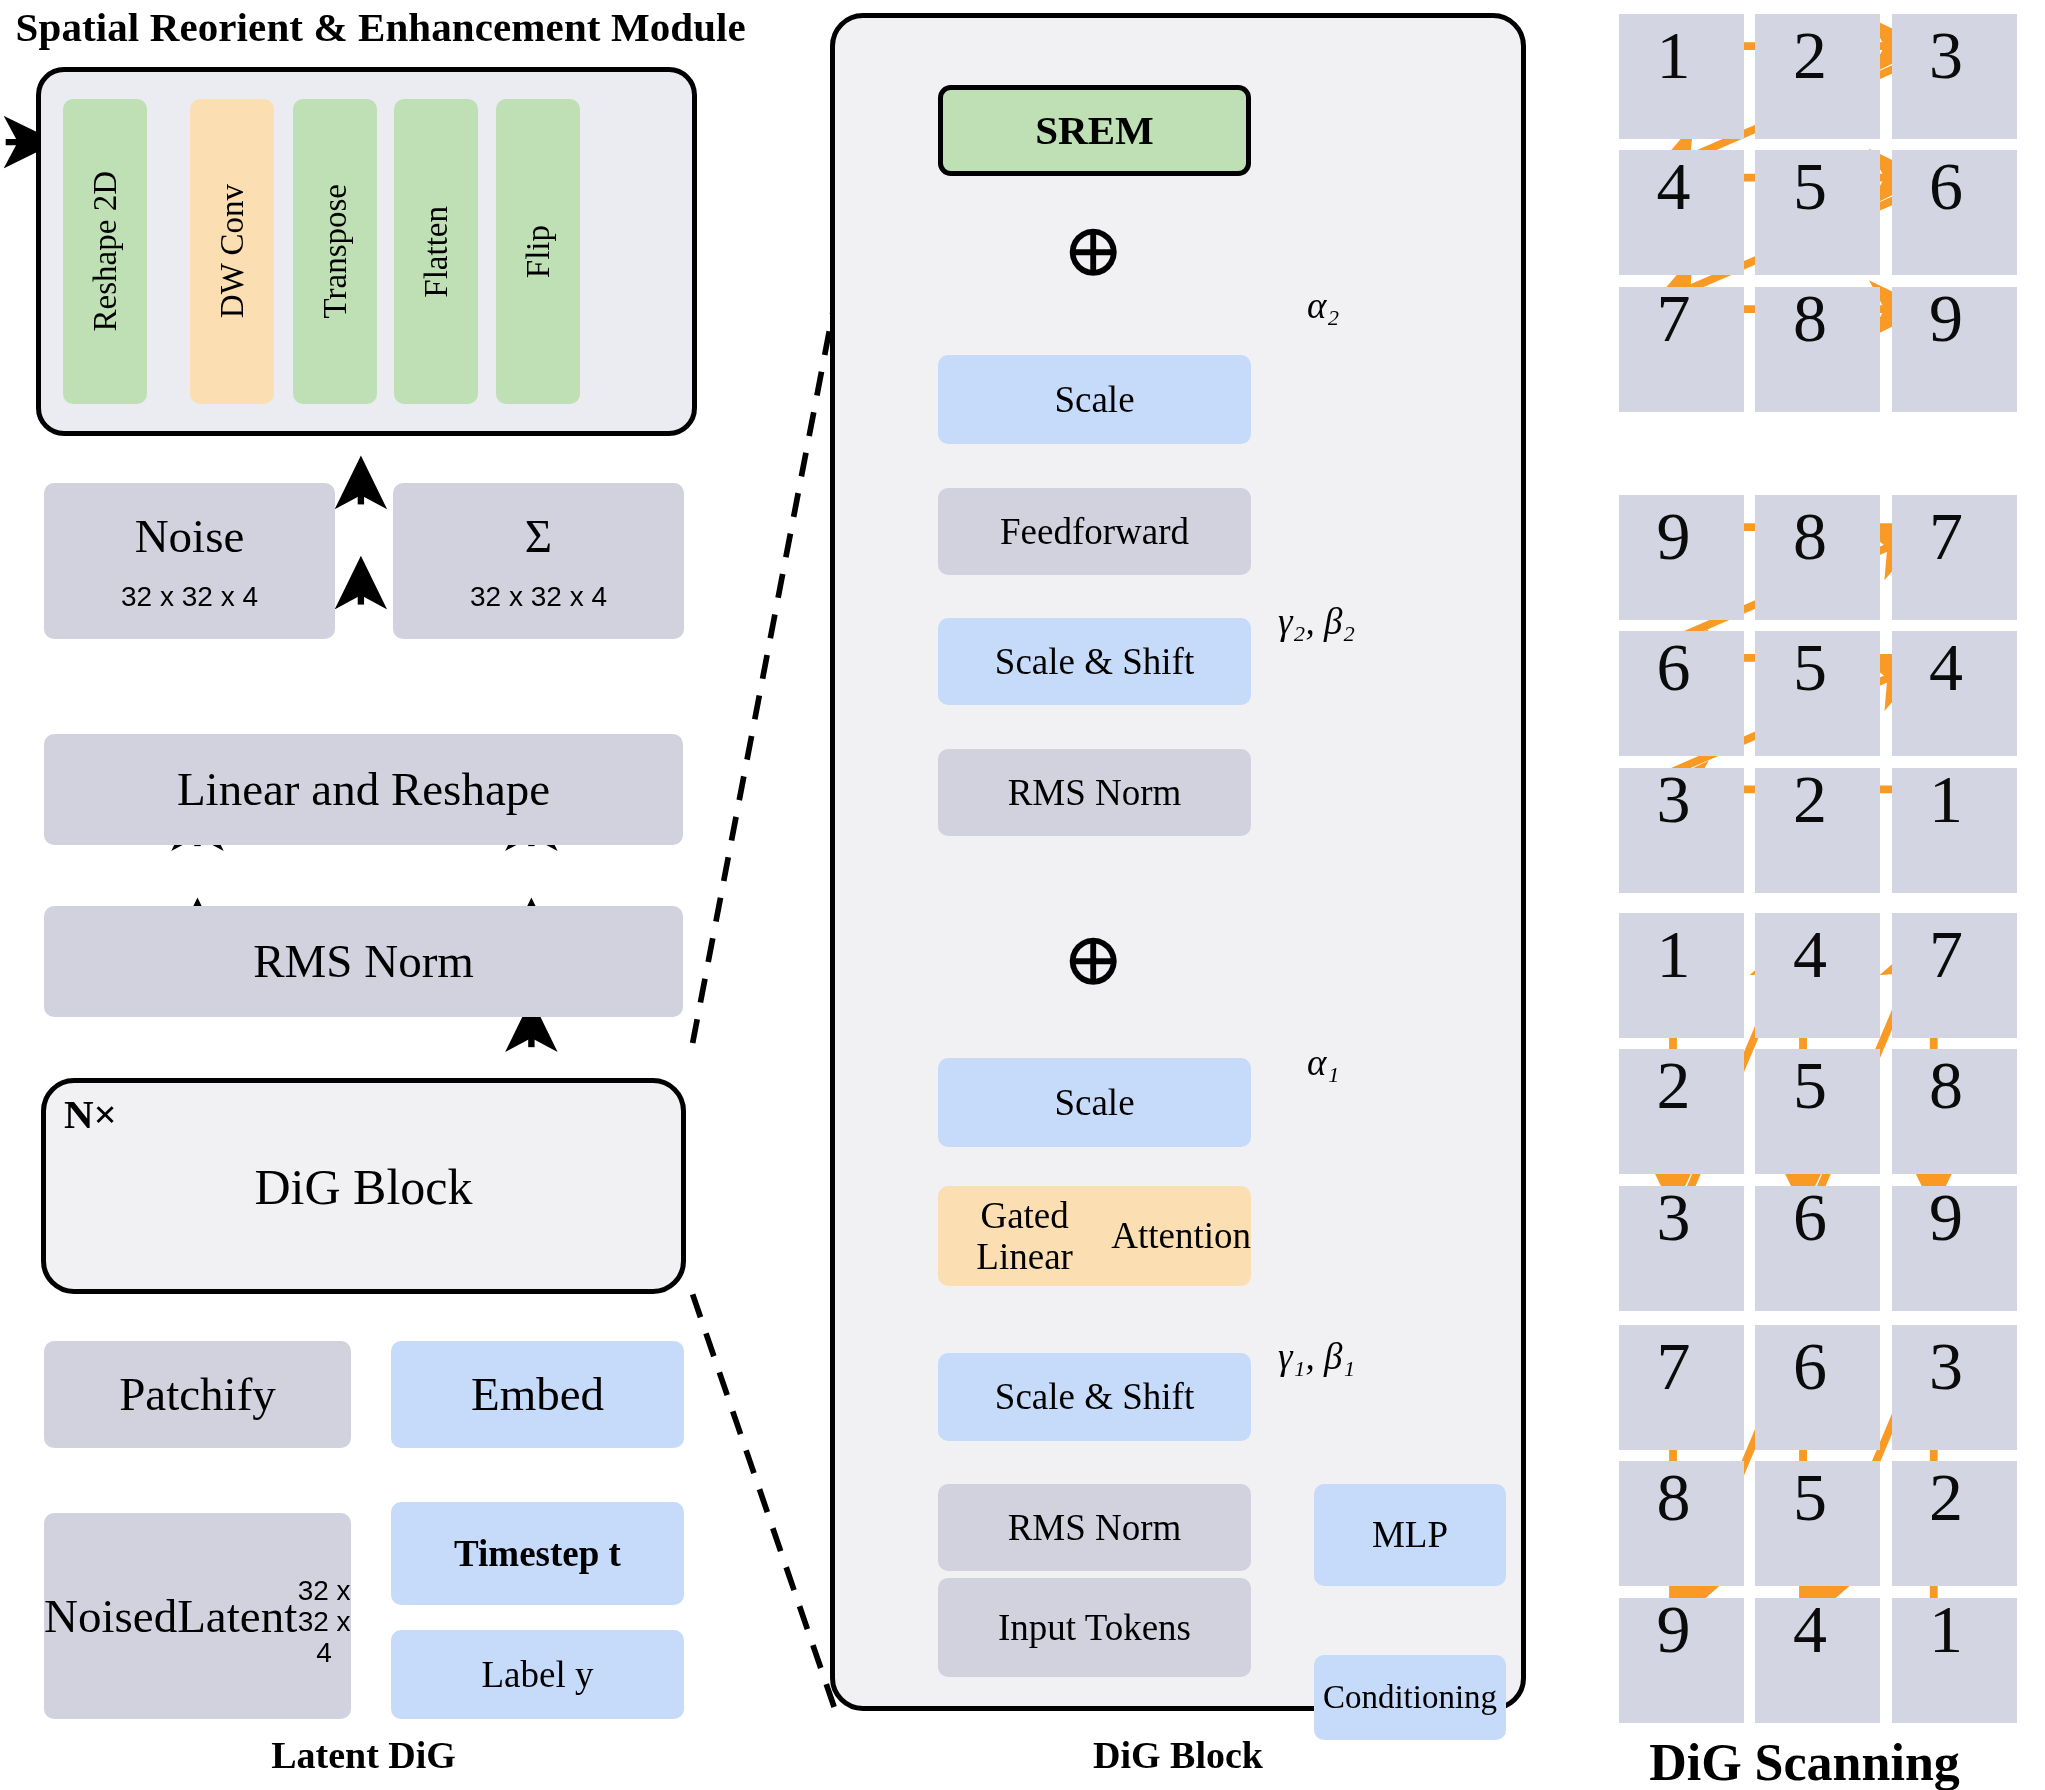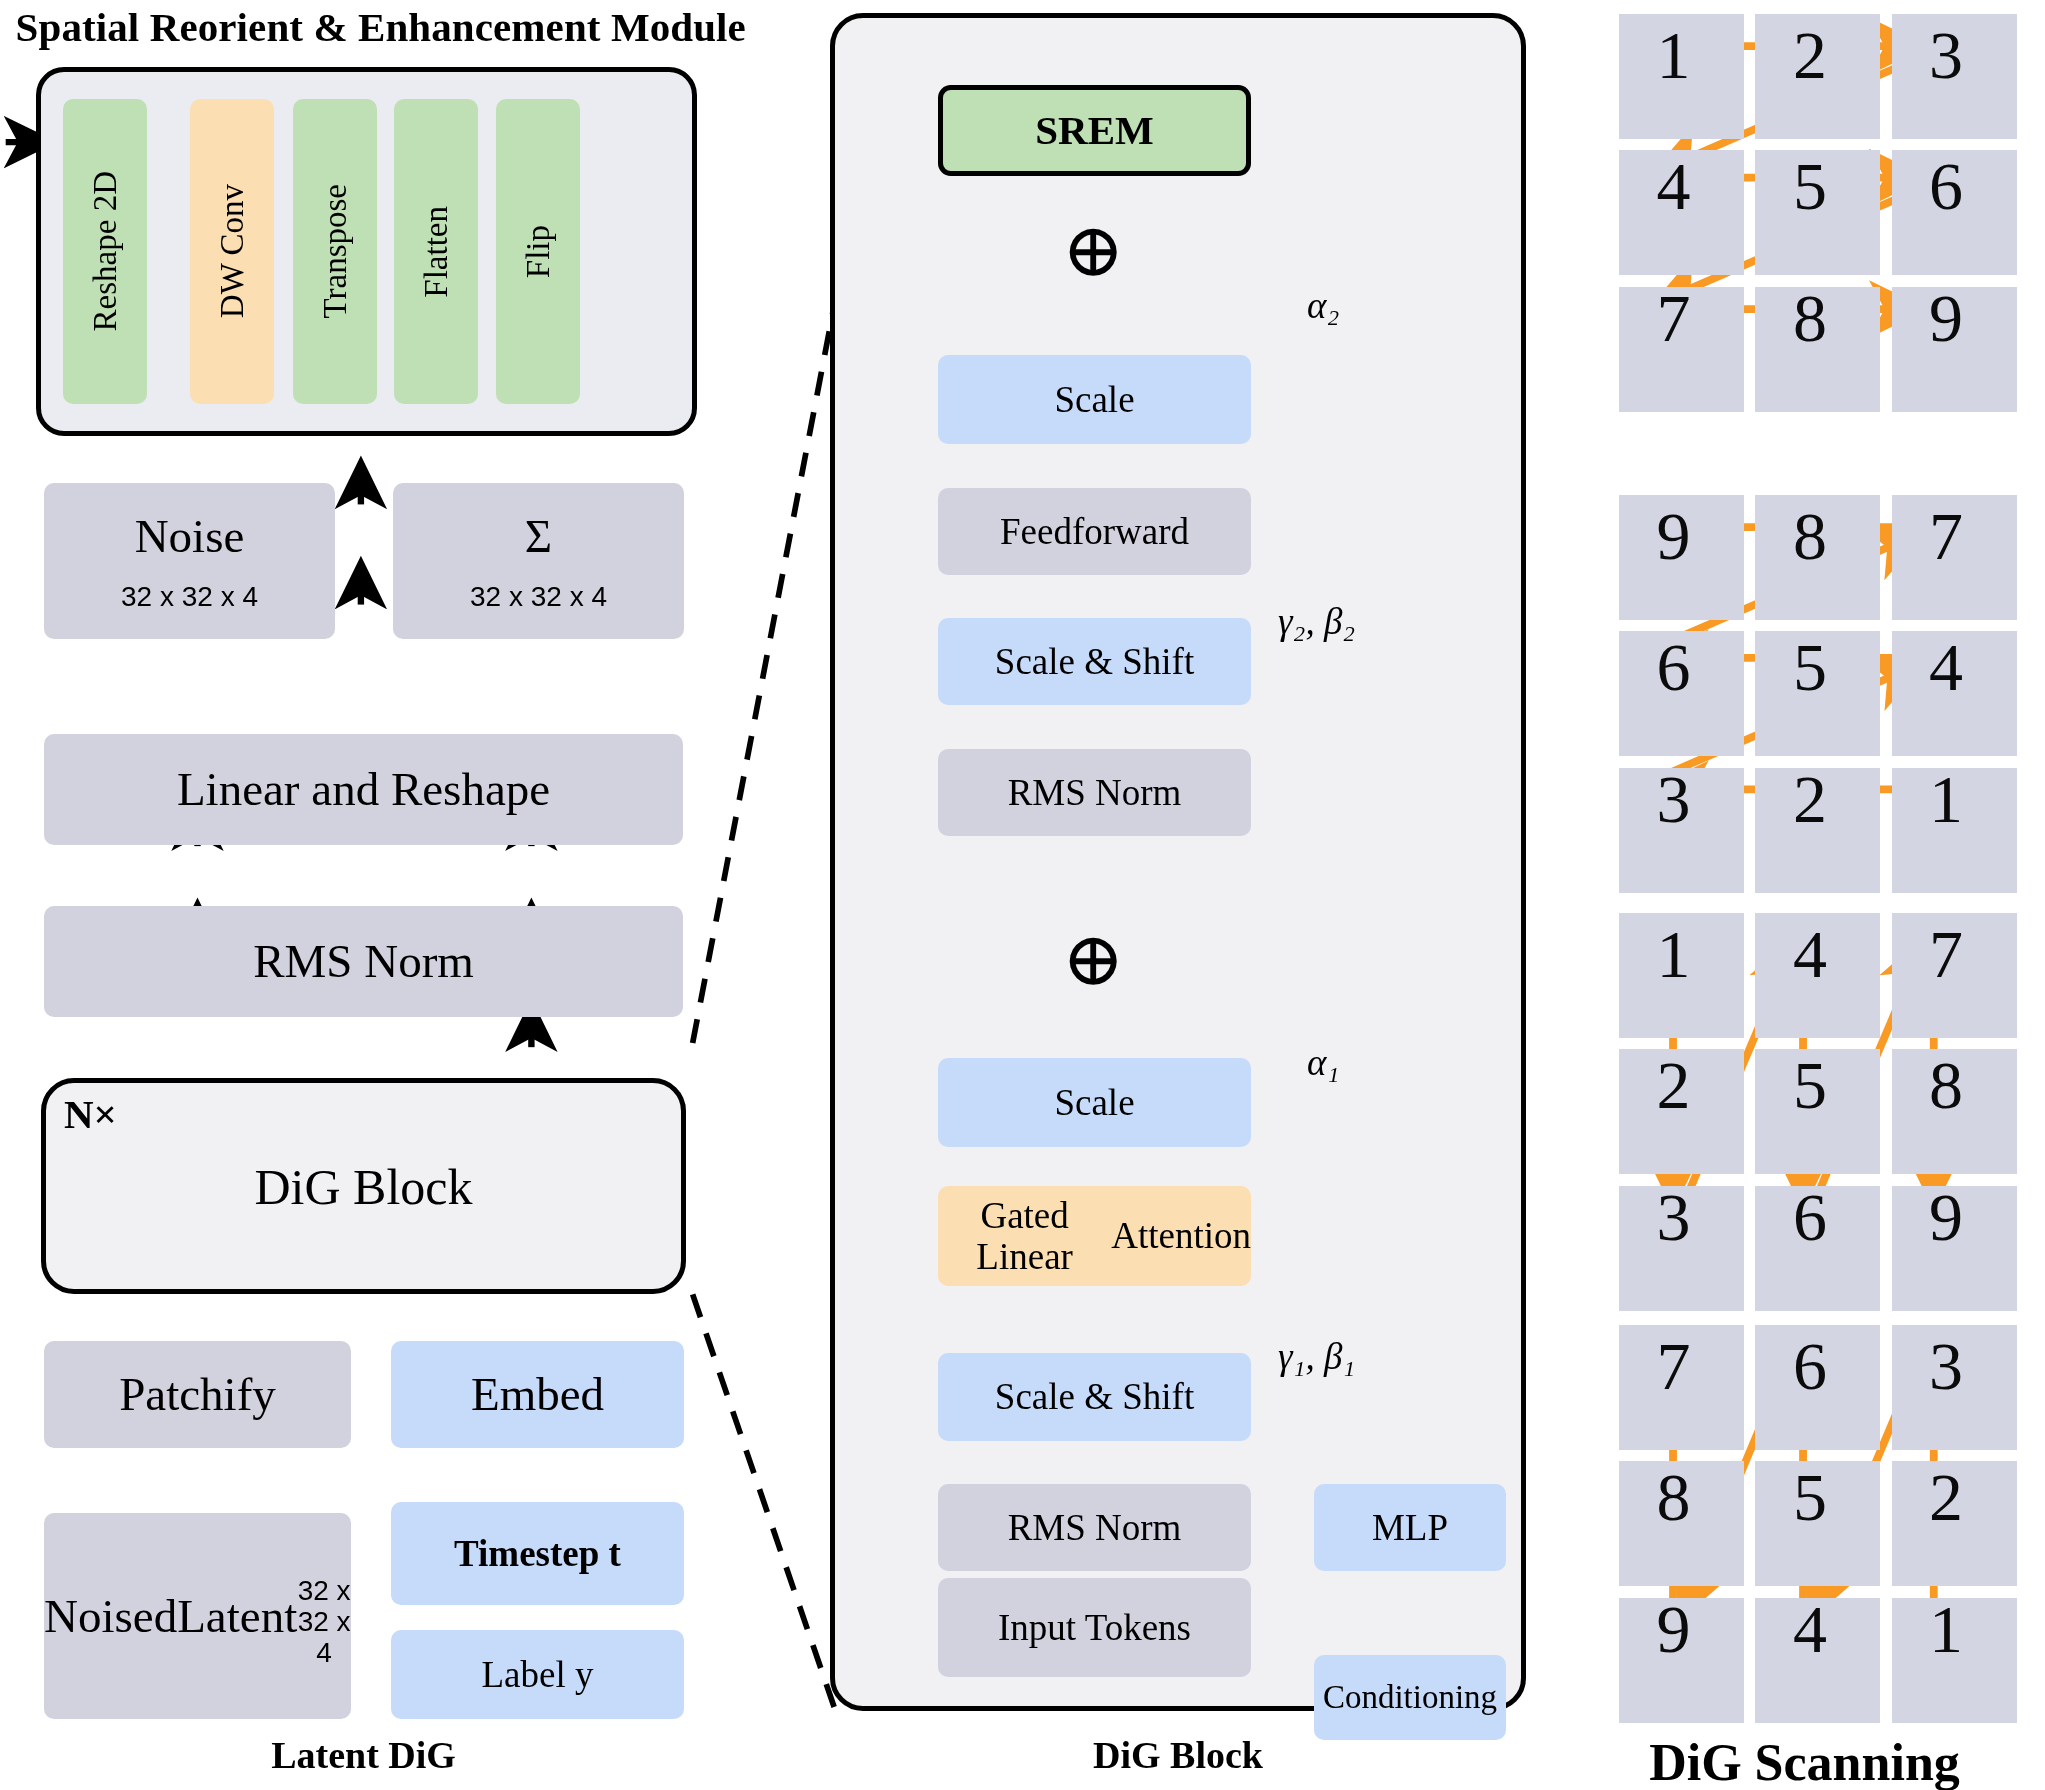--- a/index.html
+++ b/index.html
@@ -244,21 +244,21 @@
 </div>
 
 <div class="abs box blue" style="left:938px;top:1353px;width:313px;height:88px;">
   <span style="font-size:37px;">Scale &amp; Shift</span>
 </div>
 <div class="abs" style="left:1278px;top:1335px;font-size:37px;font-style:italic;">γ₁, β₁</div>
 
 <div class="abs box gray" style="left:938px;top:1484px;width:313px;height:87px;">
   <span style="font-size:37px;">RMS Norm</span>
 </div>
-<div class="abs box blue" style="left:1314px;top:1484px;width:192px;height:87px;">
+<div class="abs box blue" style="left:1314px;top:1484px;width:192px;height:102px;">
   <span style="font-size:37px;">MLP</span>
 </div>
 
 <div class="abs box gray" style="left:938px;top:1578px;width:313px;height:99px;justify-content:center;">
   <span style="font-size:37px;">Input Tokens</span>
 </div>
 <div class="abs box blue" style="left:1314px;top:1655px;width:192px;height:85px;">
   <span style="font-size:33px;">Conditioning</span>
 </div>
 

